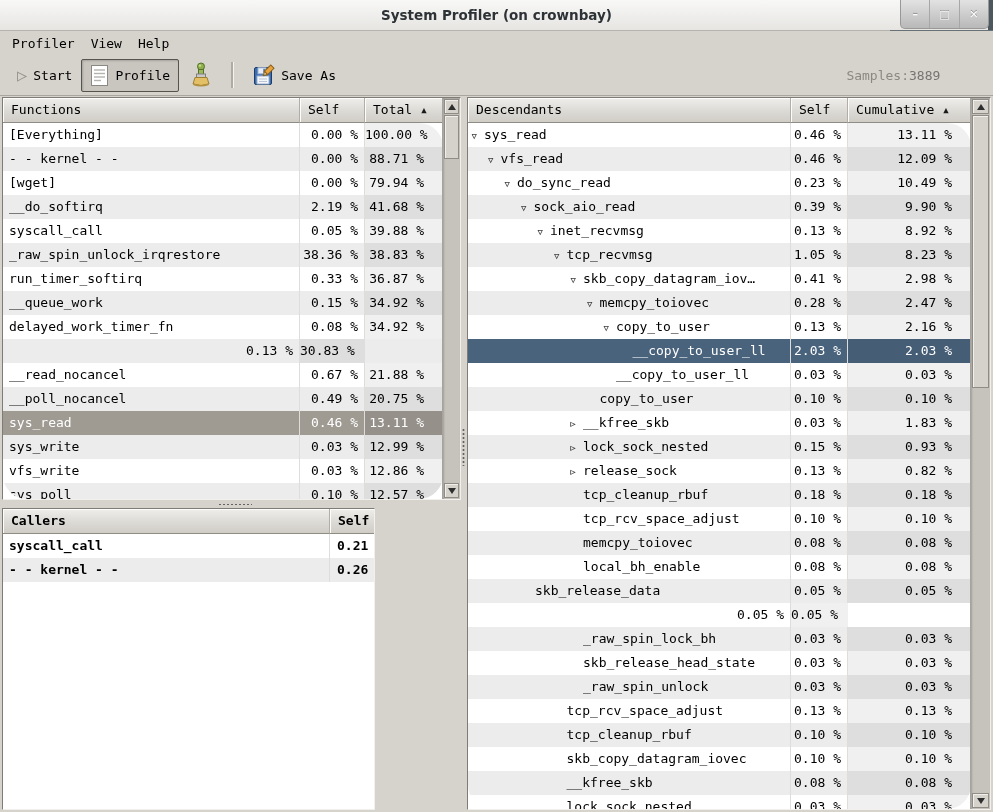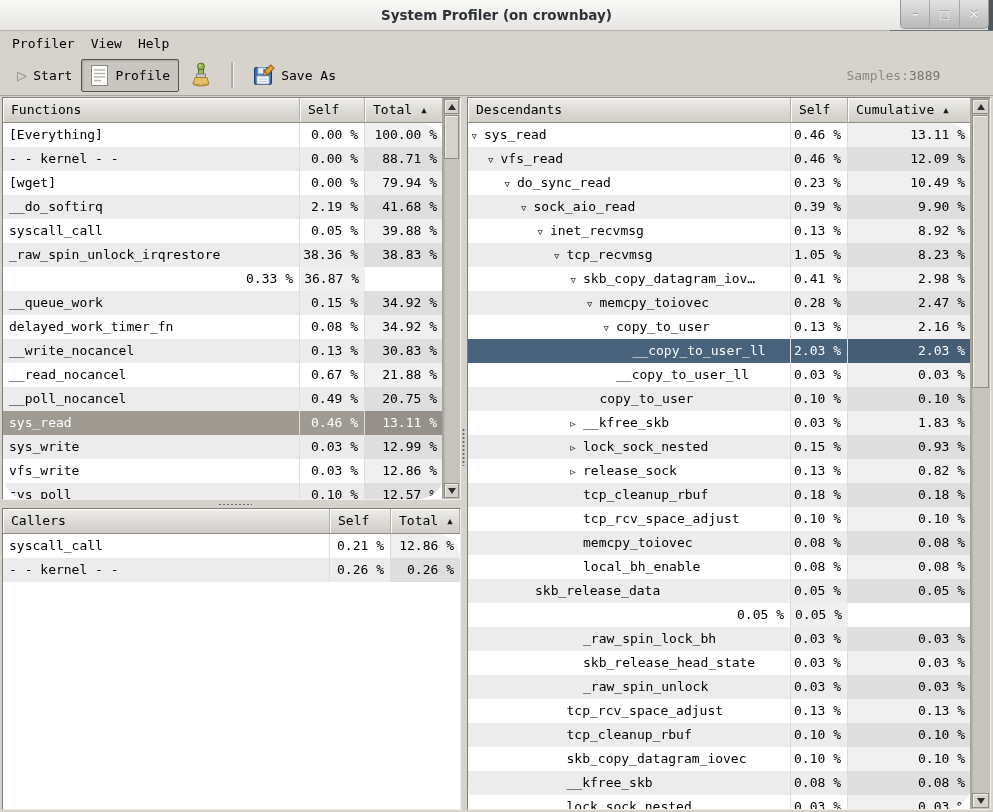--- a/index.html
+++ b/index.html
@@ -33,21 +33,21 @@
   .tsep{width:2px;height:26px;background:#aeaba4;border-right:1px solid #f4f3f0;margin:0 10px;}
   .samples{margin-left:auto;display:flex;align-items:center;}
   .samples-label{color:#8b8882;}
   .samples-value{color:#767370;min-width:72px;text-align:left;margin-right:4px;}
 
   
   .panel{position:absolute;background:#fff;
     border-top:1px solid #7f7c77;border-left:1px solid #7f7c77;
     border-right:1px solid #f1f0ed;border-bottom:1px solid #f1f0ed;box-sizing:border-box;overflow:hidden;}
   #functions-panel{left:2px;top:97px;width:459px;height:403px;}
-  #callers-panel{left:2px;top:508px;width:459px;height:302px;}
+  #callers-panel{left:2px;top:508px;width:373px;height:302px;font-weight:bold;}
   #desc-panel{left:467px;top:97px;width:524px;height:713px;}
 
   .header{position:absolute;top:0;left:0;height:25px;display:grid;z-index:2;}
   #functions-panel .header{right:17px;}
   #callers-panel .header{right:0;}
   #desc-panel .header{right:19px;}
   .hc{background:linear-gradient(#efeeeb 0%,#dcdad5 55%,#d0cdc7 100%);
     border-right:1px solid #b1aea7;border-bottom:1px solid #8f8c85;
     box-shadow:inset 1px 1px 0 #fdfdfc;line-height:23px;padding-left:8px;
     white-space:pre;overflow:hidden;box-sizing:border-box;}
@@ -63,21 +63,21 @@
   #callers-body .row,#callers-panel .header{grid-template-columns:327px 61px 1fr;}
   #desc-body .row,#desc-panel .header{grid-template-columns:323px 57px 1fr;}
   .row.even{background:#fff;}
   .row.odd{background:#ececec;}
   .row.sel-dim{background:var(--selection_unfocused,#9f9a92);color:#fff;}
   .row.sel-focus{background:var(--selection_focused,#4a637d);color:#fff;}
   .row.partial{height:28px;}
   .c{line-height:24px;overflow:hidden;box-sizing:border-box;}
   .c.name{padding-left:6px;border-right:1px solid #deddd9;display:flex;align-items:stretch;}
   .c.num{text-align:right;padding-right:6px;border-right:1px solid #deddd9;}
-  .c.last{background:rgba(0,0,0,0.057);padding-right:6px;border-right:none;}
+  .c.last{background:rgba(0,0,0,0.057);padding-right:19px;border-right:none;}
   .expander{display:inline-block;width:14px;flex:none;font-size:14px;color:#3c3c3c;line-height:24px;}
   .lbl{line-height:24px;}
 
   
   .scrollbar{position:absolute;top:0;right:0;bottom:0;background:#c6c3bd;
     border-left:1px solid #a6a39c;box-shadow:inset 1px 1px 2px rgba(0,0,0,.18);z-index:3;}
   #functions-sb{width:17px;}
   #desc-sb{width:19px;}
   .sb-btn{position:absolute;left:1px;right:1px;height:15px;background:#d5d2cc;
     border:1px solid #8f8c85;box-shadow:inset 1px 1px 0 #f0efec;display:flex;align-items:center;justify-content:center;box-sizing:border-box;}
@@ -181,24 +181,24 @@
       <div class="hc"><span>Self</span></div>
       <div class="hc"><span>Total</span><span class="sort">▲</span></div>
     </div>
     <div class="body" id="functions-body">
         <div class="row even"><div class="c name">[Everything]</div><div class="c num self">0.00 %</div><div class="c num last">100.00 %</div></div>
         <div class="row odd"><div class="c name">- - kernel - -</div><div class="c num self">0.00 %</div><div class="c num last">88.71 %</div></div>
         <div class="row even"><div class="c name">[wget]</div><div class="c num self">0.00 %</div><div class="c num last">79.94 %</div></div>
         <div class="row odd"><div class="c name">__do_softirq</div><div class="c num self">2.19 %</div><div class="c num last">41.68 %</div></div>
         <div class="row even"><div class="c name">syscall_call</div><div class="c num self">0.05 %</div><div class="c num last">39.88 %</div></div>
         <div class="row odd"><div class="c name">_raw_spin_unlock_irqrestore</div><div class="c num self">38.36 %</div><div class="c num last">38.83 %</div></div>
-        <div class="row even"><div class="c num self">0.33 %</div><div class="c num last">36.87 %</div></div>
+        <div class="row even"><div class="c name">run_timer_softirq</div><div class="c num self">0.33 %</div><div class="c num last">36.87 %</div></div>
         <div class="row odd"><div class="c name">__queue_work</div><div class="c num self">0.15 %</div><div class="c num last">34.92 %</div></div>
         <div class="row even"><div class="c name">delayed_work_timer_fn</div><div class="c num self">0.08 %</div><div class="c num last">34.92 %</div></div>
-        <div class="row odd"><div class="c name">__write_nocancel</div><div class="c num self">0.13 %</div><div class="c num last">30.83 %</div></div>
+        <div class="row odd"><div class="c num self">0.13 %</div><div class="c num last">30.83 %</div></div>
         <div class="row even"><div class="c name">__read_nocancel</div><div class="c num self">0.67 %</div><div class="c num last">21.88 %</div></div>
         <div class="row odd"><div class="c name">__poll_nocancel</div><div class="c num self">0.49 %</div><div class="c num last">20.75 %</div></div>
         <div class="row even sel-dim"><div class="c name">sys_read</div><div class="c num self">0.46 %</div><div class="c num last">13.11 %</div></div>
         <div class="row odd"><div class="c name">sys_write</div><div class="c num self">0.03 %</div><div class="c num last">12.99 %</div></div>
         <div class="row even"><div class="c name">vfs_write</div><div class="c num self">0.03 %</div><div class="c num last">12.86 %</div></div>
         <div class="row odd partial"><div class="c name">sys_poll</div><div class="c num self">0.10 %</div><div class="c num last">12.57 %</div></div>
       </div>
     <div class="scrollbar" id="functions-sb">
       <div class="sb-btn up">
           <div class="arr-up"></div>

